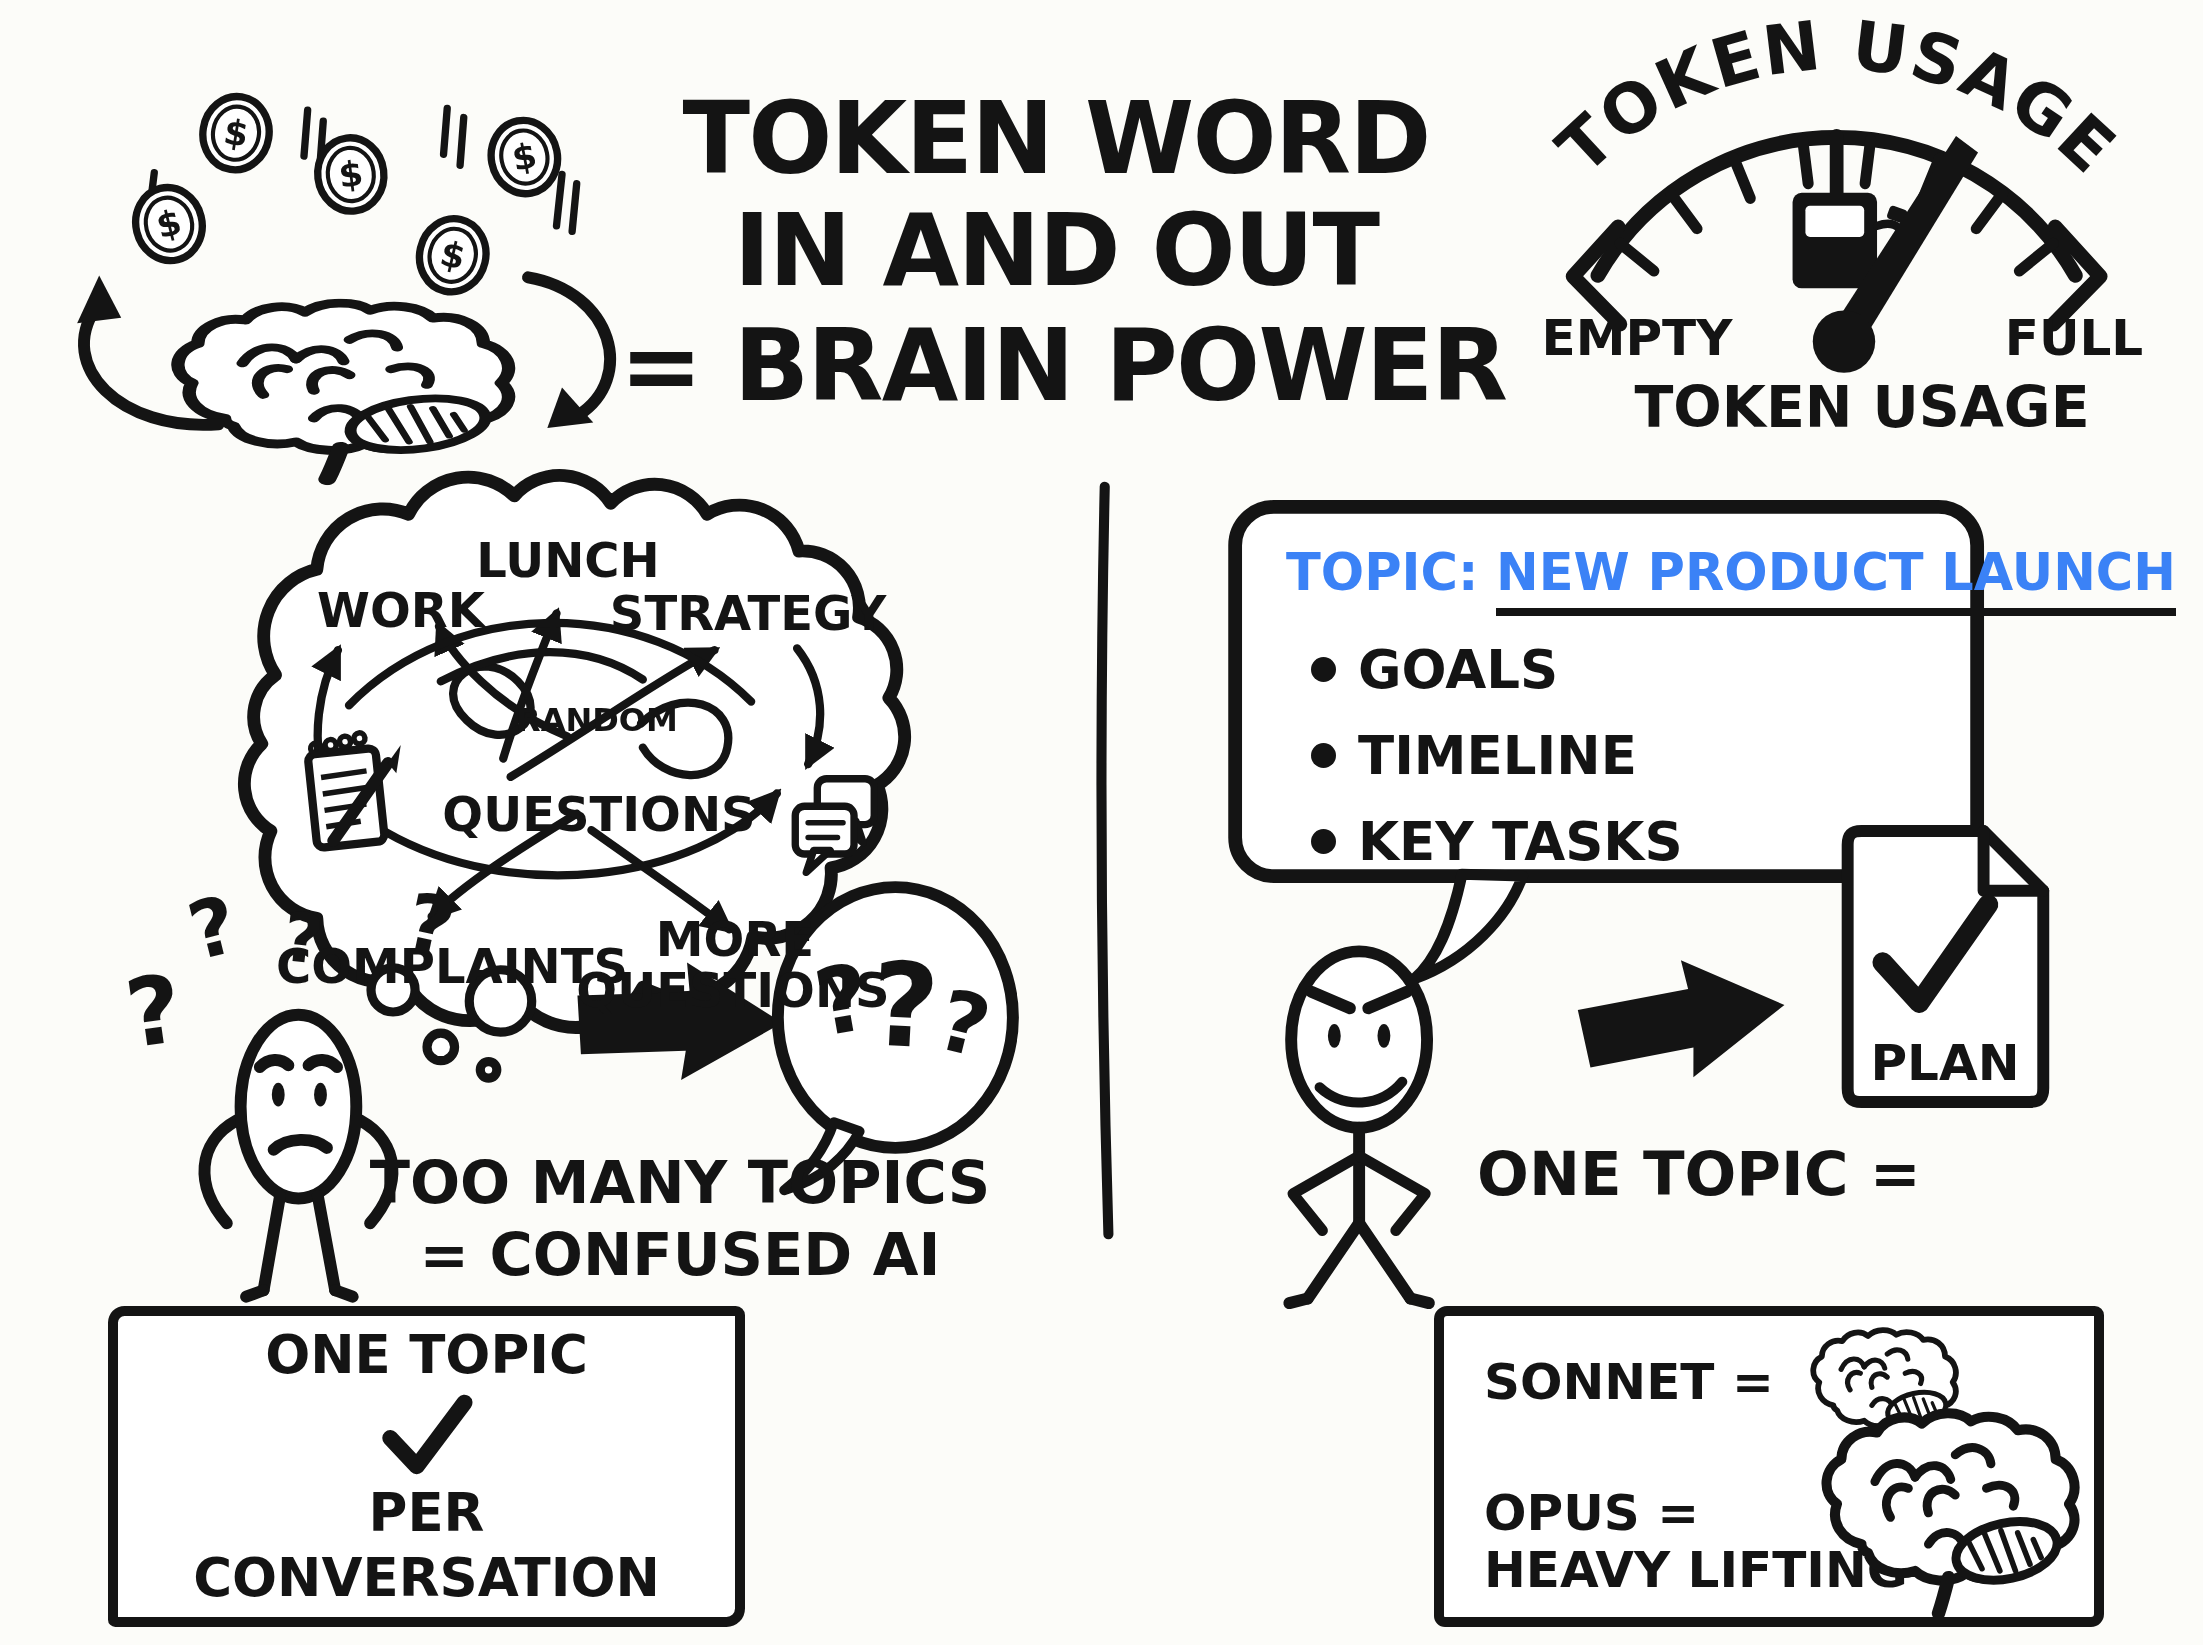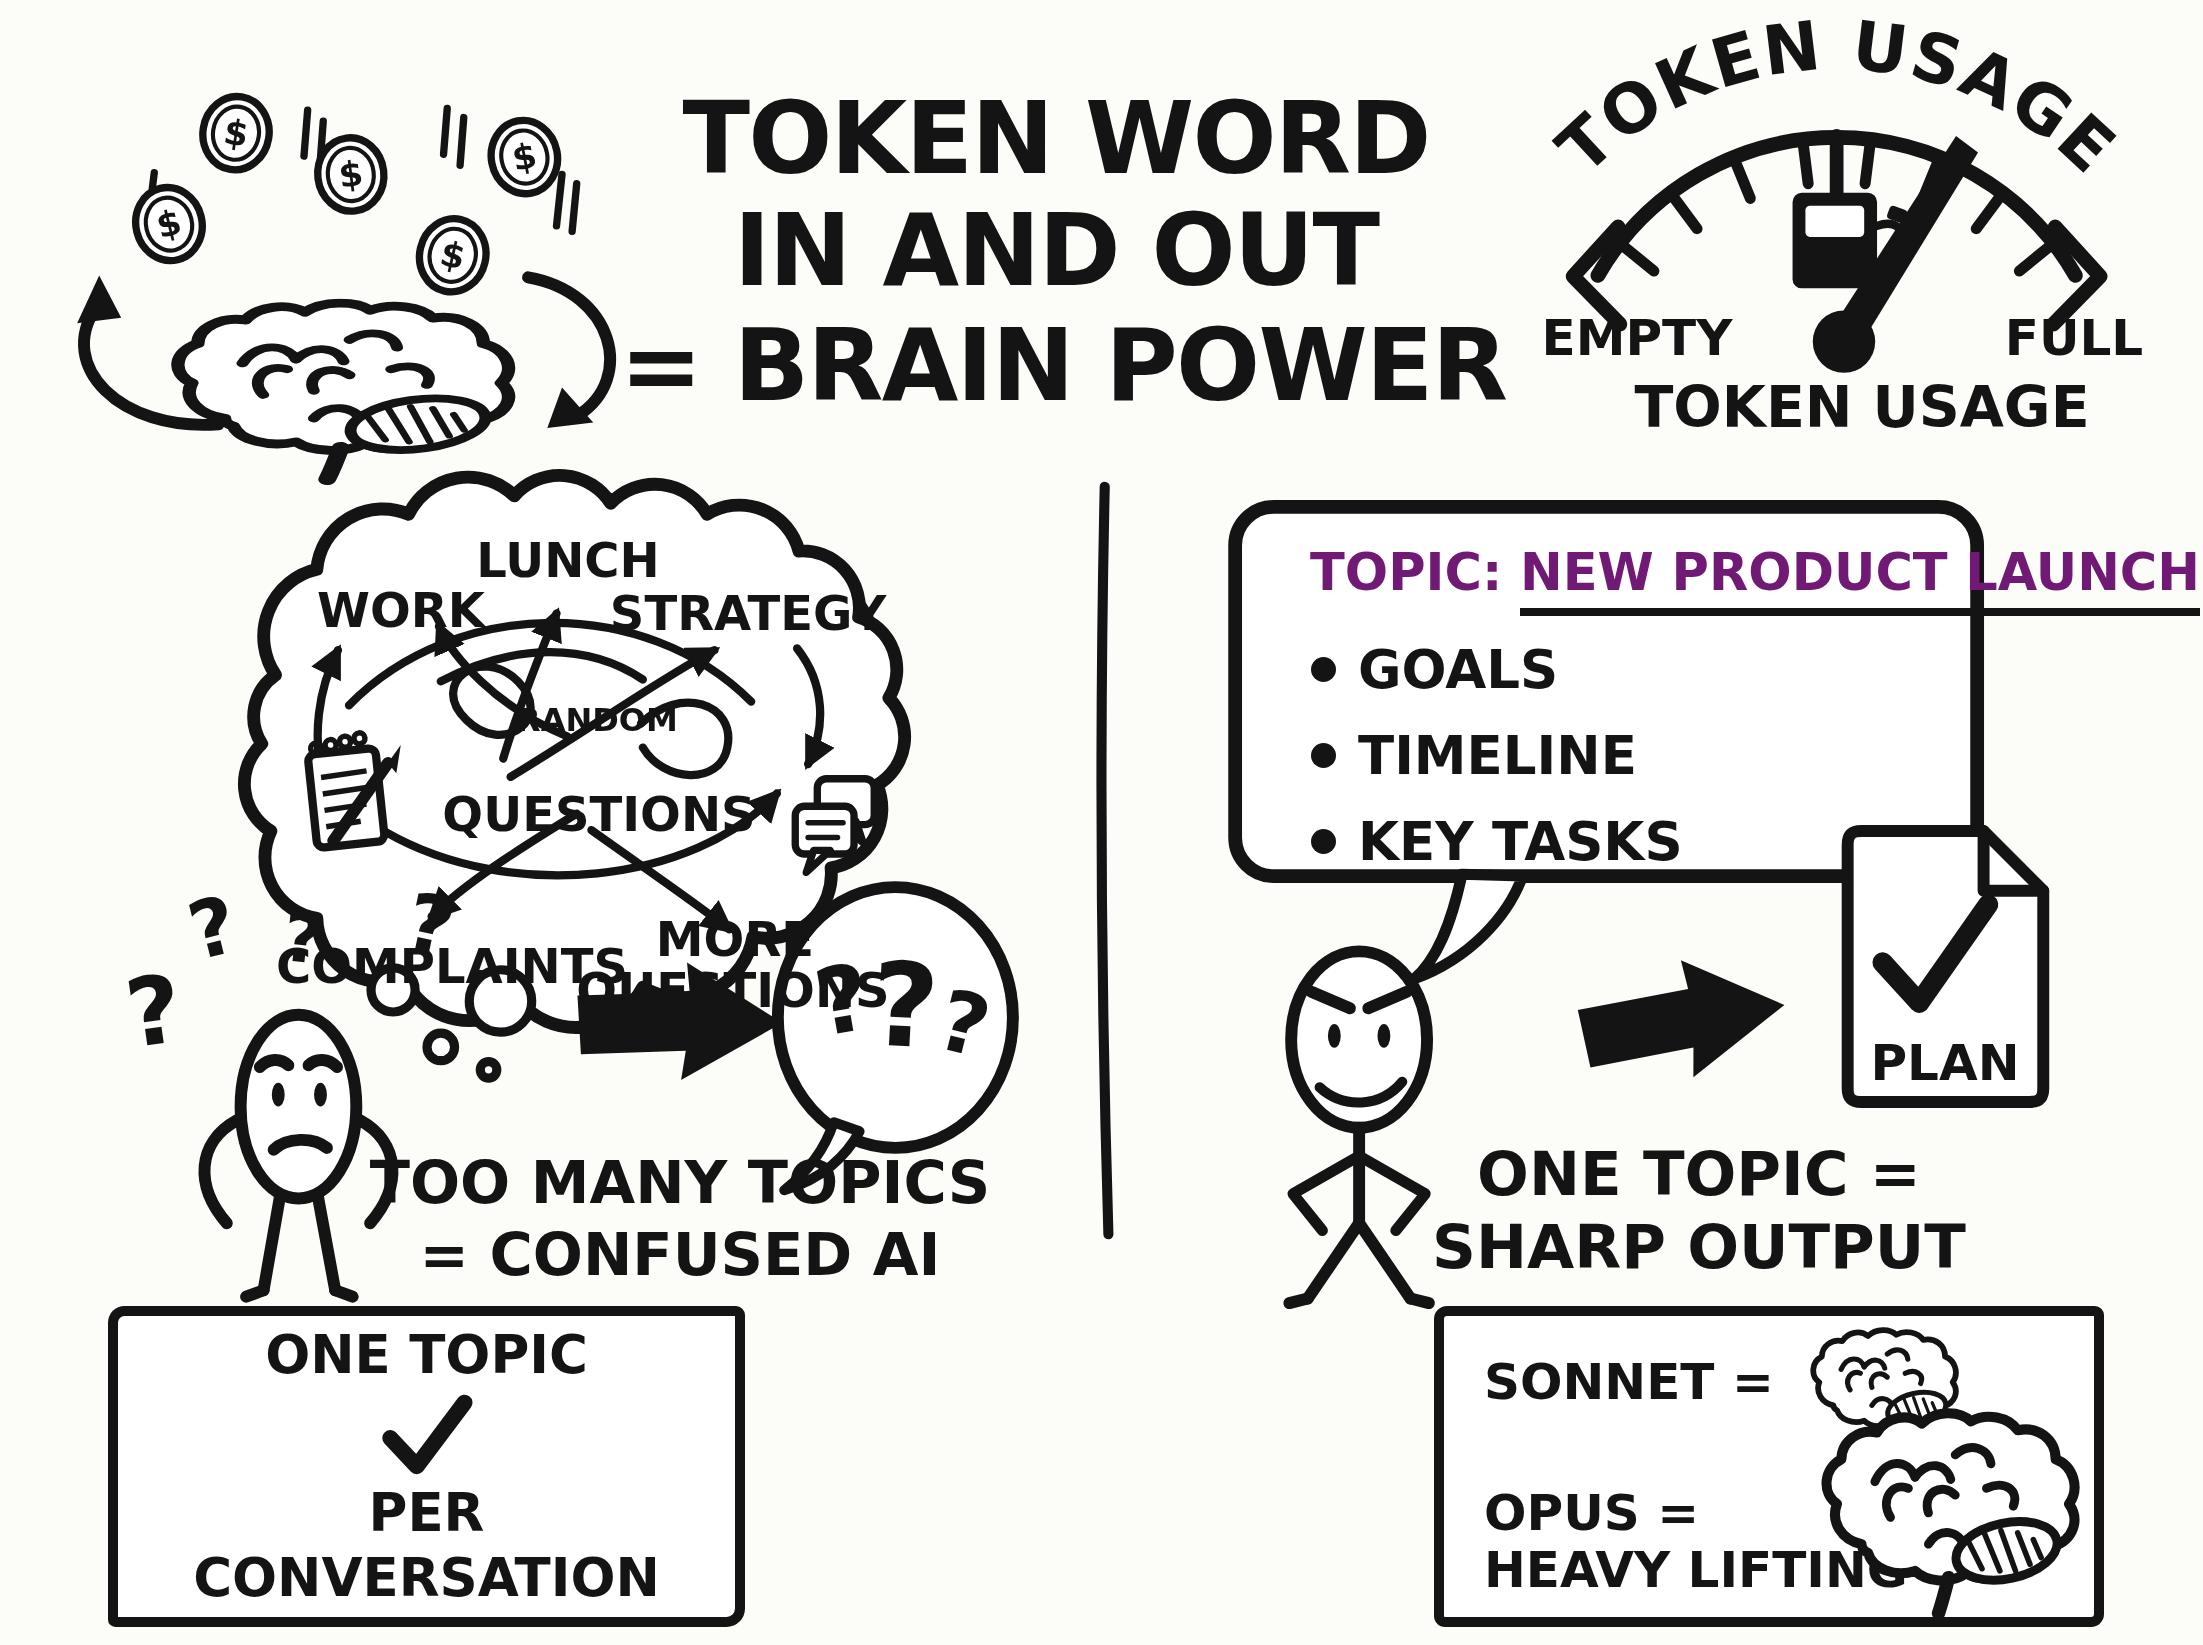--- a/index.html
+++ b/index.html
@@ -2,21 +2,21 @@
 <html style="font-size:14.7px"><head>
 <meta charset="utf-8">
 <style>
   html,body{margin:0;padding:0;background:#e8e8e8;}
   .canvas{position:relative;width:2204px;height:1646px;background:#fcfcf9;overflow:hidden;
           font-family:"DejaVu Sans","Liberation Sans",sans-serif;color:#141414;}
   svg{display:block;}
   .art{position:absolute;inset:0;}
   .t{position:absolute;transform:translate(-50%,-50%);font-weight:bold;color:#141414;
      white-space:nowrap;text-align:center;line-height:1;}
-  .tl{position:absolute;font-weight:bold;color:#701a75;white-space:nowrap;line-height:1;margin-left:24px;}
+  .tl{position:absolute;font-weight:bold;color:#3b82f6;white-space:nowrap;line-height:1;}
   .title-line{letter-spacing:-1.8px;}
   .underlined{border-bottom:8.3px solid #141414;padding-bottom:5.5px;}
   .bullet-row{position:absolute;display:flex;align-items:center;gap:22px;}
   .bullet-dot{width:25px;height:25px;border-radius:50%;background:#141414;flex:0 0 auto;}
   .bullet-label{font-weight:bold;font-size:53px;line-height:1;}
   .box{position:absolute;box-sizing:border-box;border:10px solid #141414;background:#fff;
        display:flex;flex-direction:column;align-items:center;justify-content:center;
        text-align:left;gap:9.2px;overflow:hidden;}
   .box .bt{font-weight:bold;font-size:53px;line-height:1.05;}
   .box3-inner{position:relative;width:100%;height:100%;}
@@ -271,21 +271,20 @@
     <span class="bullet-label">TIMELINE</span>
   </div>
   <div class="bullet-row" style="left:1311px; top:815px;">
     <span class="bullet-dot"></span>
     <span class="bullet-label">KEY TASKS</span>
   </div>
 
   <div class="t" style="left:1945px; top:1063px; font-size:50px;">PLAN</div>
 
   <div class="t" style="left:1699px; top:1173px; font-size:61px;">ONE TOPIC =</div>
-  <div class="t" style="left:1699px; top:1246px; font-size:61px;">SHARP OUTPUT</div>
 
   <div class="box" style="left:108px; top:1306px; width:637px; height:321px; border-radius:16.5px 9.2px 18.4px 7.3px;">
     <div class="bt">ONE TOPIC</div>
     <svg width="99" height="84" viewBox="0 0 110 95">
       <path d="M14,52 L44,84 L98,12" stroke="#141414" stroke-width="18" fill="none" stroke-linecap="round" stroke-linejoin="round"></path>
     </svg>
     <div class="bt">PER</div>
     <div class="bt">CONVERSATION</div>
   </div>
 

